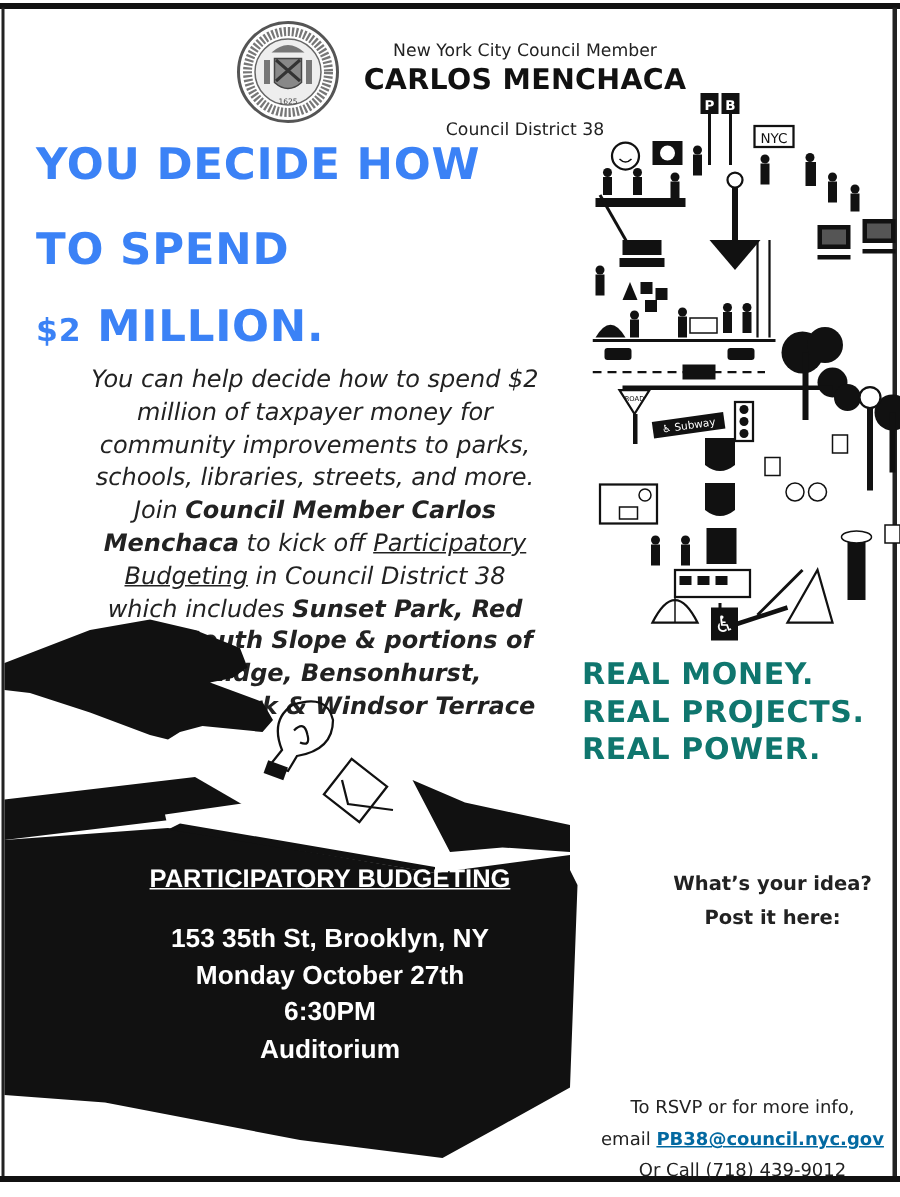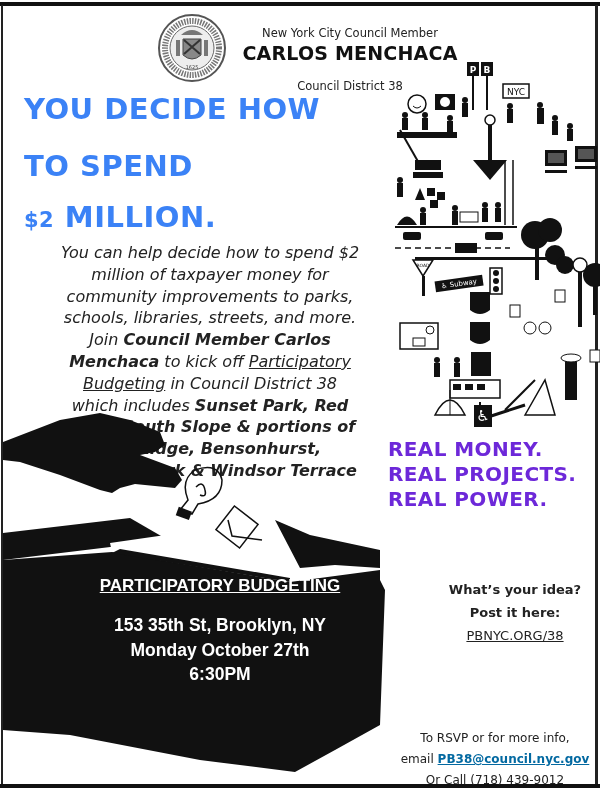--- a/index.html
+++ b/index.html
@@ -22,21 +22,21 @@
   .hl2 { top:149px; }
   .hl3 { top:200px; font-size:29px; }
   .hl3 .dollar { font-size:21px; }
 
   .intro { position:absolute; left:60px; top:242px; width:300px; font-family:"DejaVu Sans", sans-serif; font-style:italic; font-size:16px; line-height:21.8px; color:#222;text-align:center; }
   .intro b { font-style:italic; font-weight:bold; }
   .intro u { text-decoration:underline; }
 
   .art { position:absolute; left:395px; top:60px; width:210px; height:360px; }
 
-  .slogans { position:absolute; left:388px; top:437px; font-weight:bold; font-size:20px; line-height:25px; color:#6d28d9; letter-spacing:0.4px; }
+  .slogans { position:absolute; left:388px; top:437px; font-weight:bold; font-size:20px; line-height:25px; color:#0f766e; letter-spacing:0.4px; }
 
   .ballot-art { position:absolute; left:0; top:400px; width:400px; height:400px; }
 
   .event { position:absolute; left:70px; top:575px; width:300px; text-align:center; color:#fff; font-family:"Liberation Sans", sans-serif; font-weight:bold; }
   .ev-title { font-size:17px; line-height:22px; text-decoration:underline; }
   .ev-gap { height:16px; }
   .ev-line { font-size:17.5px; line-height:24.5px; }
 
   .idea { position:absolute; left:430px; top:578px; width:170px; text-align:center; font-size:13px; line-height:23px; color:#222; font-weight:bold; }
   .idea .link { text-decoration:underline; font-weight:normal; }
@@ -249,25 +249,25 @@
   <path d="M3 560 L112 552 L290 582 L380 570 L380 580 L385 590 L380 725 L335 750 L295 772 L200 760 L70 735 L3 730 Z" fill="#111"></path>
   <path d="M120 549 L290 578 L290 582 L112 553 Z" fill="#111"></path>
 </svg>
 
 <div class="event">
   <div class="ev-title">PARTICIPATORY BUDGETING</div>
   <div class="ev-gap"></div>
   <div class="ev-line">153 35th St, Brooklyn, NY</div>
   <div class="ev-line">Monday October 27th</div>
   <div class="ev-line">6:30PM</div>
+  <div class="ev-line">Auditorium</div>
 </div>
 
 <div class="idea">
   <div>What’s your idea?</div>
   <div>Post it here:</div>
-  <div class="link">PBNYC.ORG/38</div>
 </div>
 
 <div class="rsvp">
   <div>To RSVP or for more info,</div>
   <div><span>email </span><span class="email">PB38@council.nyc.gov</span></div>
   <div>Or Call (718) 439-9012</div>
 </div>
 
 </body></html>

